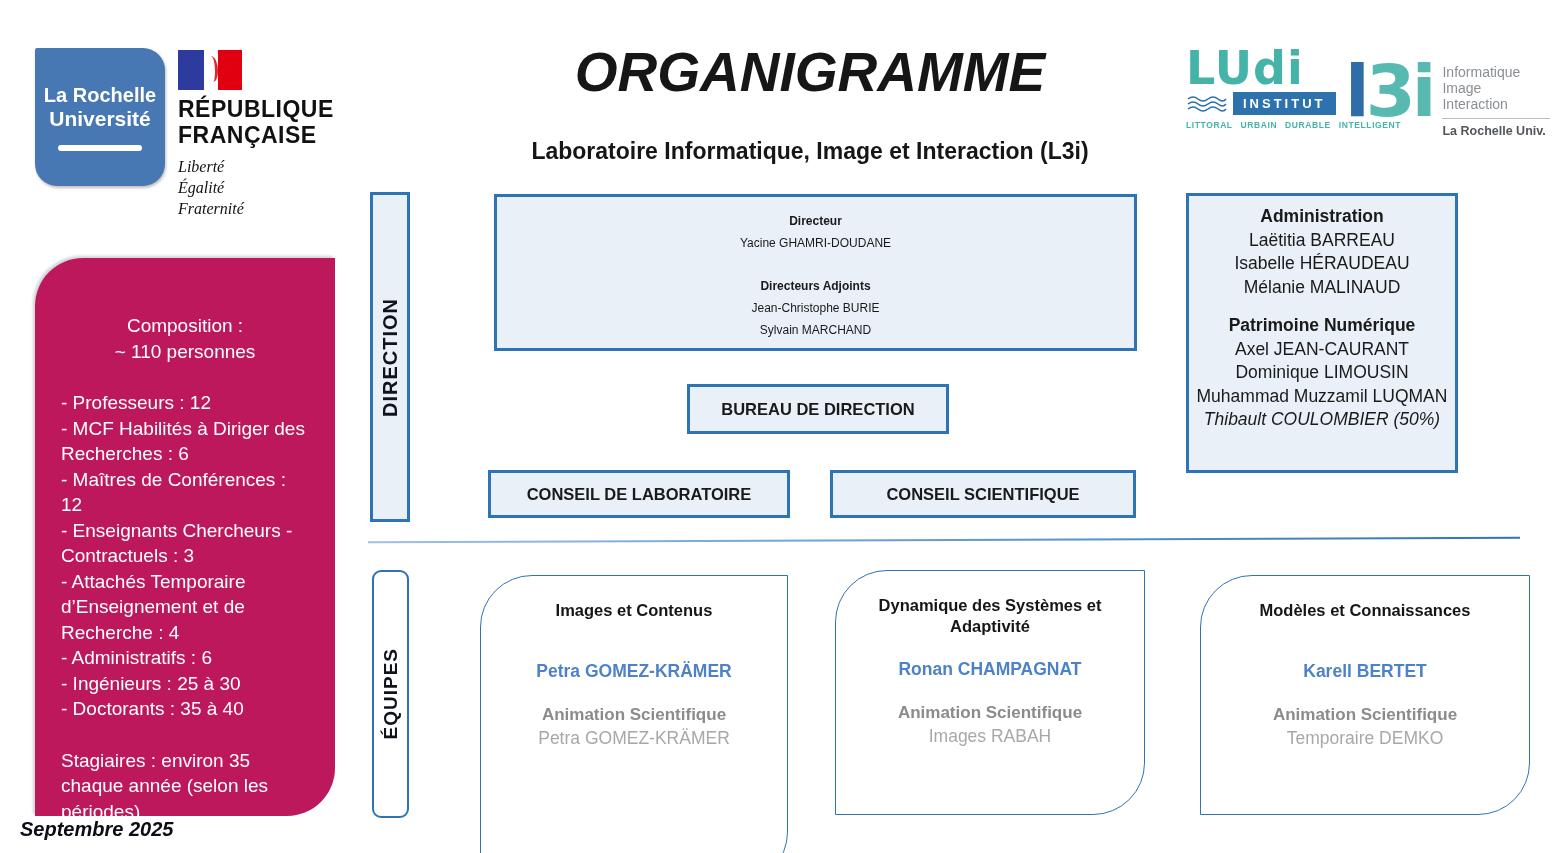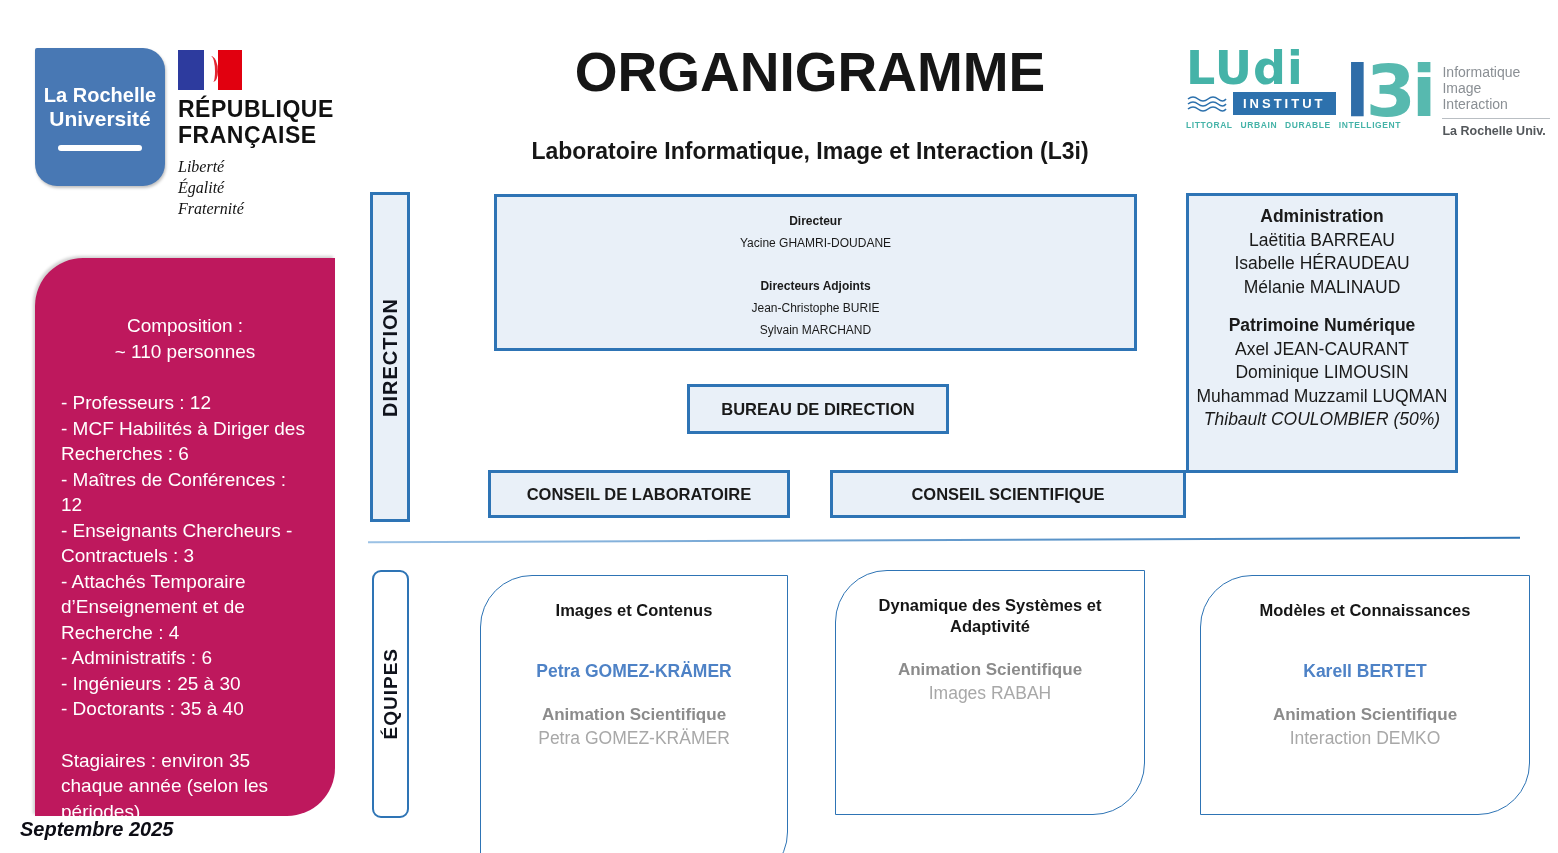--- a/index.html
+++ b/index.html
@@ -21,21 +21,21 @@
   .rf-flag{display:flex;width:64px;height:40px;margin-bottom:6px;}
   .rf-flag .b{width:26px;background:#2d3b9e;position:relative;}
   .rf-flag .w{width:14px;background:#ffffff;position:relative;}
   .rf-flag .w::after{content:"";position:absolute;left:2px;top:6px;width:9px;height:26px;
      border-right:3px solid #e32430;border-radius:0 60% 40% 0;}
   .rf-flag .r{width:24px;background:#e1000f;}
   .rf-name{font-size:23px;font-weight:700;color:#111;line-height:26px;letter-spacing:.5px;}
   .rf-motto{margin-top:8px;font-family:"Liberation Serif",serif;font-style:italic;
      font-size:16px;color:#111;line-height:21px;}
   .main-title{position:absolute;left:430px;top:40px;width:760px;text-align:center;
-     font-size:55px;font-weight:700;color:#161616;letter-spacing:0px;}
+     font-size:55px;font-weight:700;color:#161616;letter-spacing:0px;font-style:italic;}
   .sub-title{position:absolute;left:400px;top:138px;width:820px;text-align:center;
      font-size:23px;font-weight:700;color:#161616;}
   
   .ludi{position:absolute;left:1186px;top:46px;width:150px;}
   .ludi .word{font-size:46px;font-weight:700;color:#45b3a8;line-height:44px;letter-spacing:1px;
      font-family:"DejaVu Sans",sans-serif;}
   .ludi .row{display:flex;align-items:center;gap:5px;margin-top:2px;}
   .ludi .institut{background:#2d71ad;color:#fff;font-weight:700;font-size:13px;
      letter-spacing:3px;padding:4px 10px;}
   .ludi .tagline{margin-top:5px;color:#45b3a8;font-weight:700;font-size:8.5px;
@@ -73,21 +73,21 @@
   .eq-label{left:372px;top:570px;width:37px;height:248px;background:#fff;border:2px solid #2e74b5;border-radius:9px;box-sizing:border-box;}
   .eq-label span{font-size:19px;}
   .blue-box{position:absolute;background:#e9f0f8;border:3px solid #2e74b5;box-sizing:border-box;text-align:center;}
   .director-box{left:494px;top:194px;width:643px;height:157px;font-size:12px;line-height:22px;padding-top:13px;}
   .director-box .bold{font-weight:700;}
   .director-box .gap{margin-top:21px;}
   .bureau-box{left:687px;top:384px;width:262px;height:50px;display:flex;align-items:center;justify-content:center;
      font-weight:700;font-size:16.5px;}
   .clabo-box{left:488px;top:470px;width:302px;height:48px;display:flex;align-items:center;justify-content:center;
      font-weight:700;font-size:16.5px;}
-  .csci-box{left:830px;top:470px;width:356px;height:48px;display:flex;align-items:center;justify-content:center;
+  .csci-box{left:830px;top:470px;width:306px;height:48px;display:flex;align-items:center;justify-content:center;
      font-weight:700;font-size:16.5px;}
   .admin-box{left:1186px;top:193px;width:272px;height:280px;font-size:17.5px;line-height:23.5px;padding-top:9px;}
   .admin-box .bold{font-weight:700;}
   .admin-box .gap{margin-top:15px;}
   .admin-box .ital{font-style:italic;}
   
   .divider{position:absolute;left:368px;top:539px;width:1152px;height:2px;
      background:linear-gradient(to right,#9cc2e5,#2e74b5);transform:rotate(-0.22deg);}
   
   .team-box{
@@ -217,26 +217,27 @@
 
   <div class="team-box team1">
     <div class="t-title">Images et Contenus</div>
     <div class="t-lead">Petra GOMEZ-KRÄMER</div>
     <div class="t-anim-label">Animation Scientifique</div>
     <div class="t-anim">Petra GOMEZ-KRÄMER</div>
   </div>
 
   <div class="team-box team2">
     <div class="t-title">Dynamique des Systèmes et Adaptivité</div>
+    <div class="t-lead">Ronan CHAMPAGNAT</div>
     <div class="t-anim-label">Animation Scientifique</div>
     <div class="t-anim">Images RABAH</div>
   </div>
 
   <div class="team-box team3">
     <div class="t-title">Modèles et Connaissances</div>
     <div class="t-lead">Karell BERTET</div>
     <div class="t-anim-label">Animation Scientifique</div>
-    <div class="t-anim">Interaction DEMKO</div>
+    <div class="t-anim">Temporaire DEMKO</div>
   </div>
 
   <div class="date">Septembre 2025</div>
 
 </div>
 
 </body></html>

